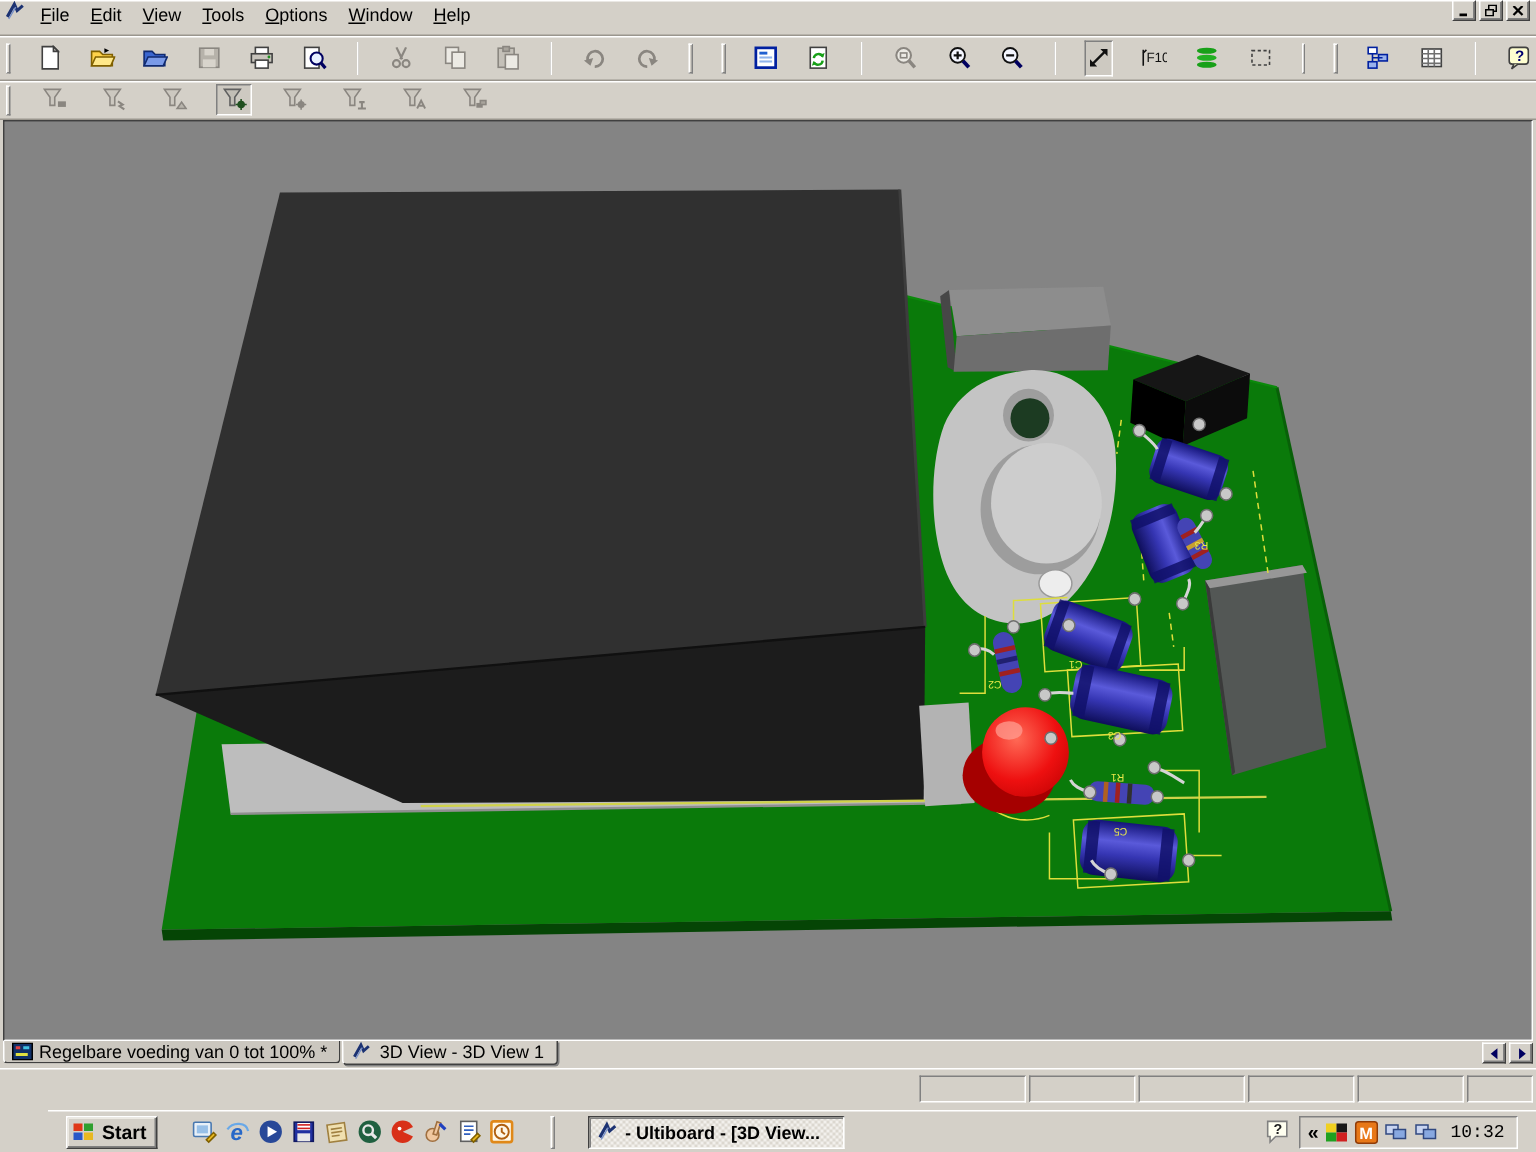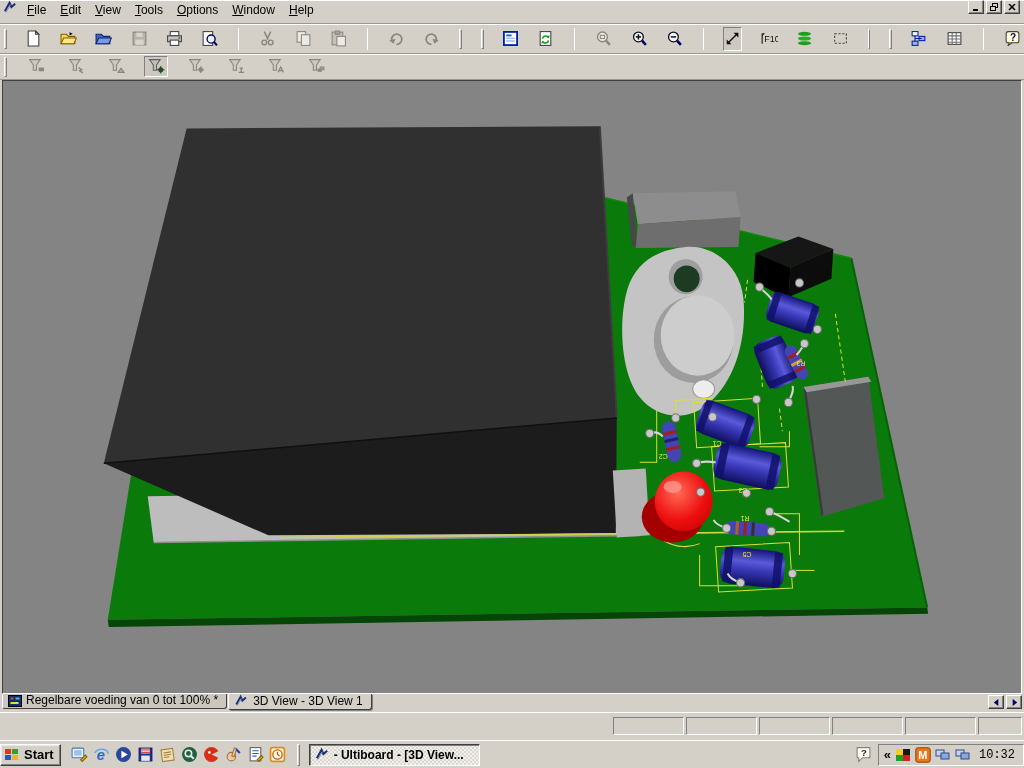--- a/index.html
+++ b/index.html
@@ -34,35 +34,35 @@
   .tbtn.pressed { border:1px solid; border-color:#808080 #fff #fff #808080; background:#cdc9c1; }
   .grip { width:3px; height:20px; margin:0 1px 0 2px; background:#d4d0c8;
     border:1px solid; border-color:#fff #808080 #808080 #fff; }
   .tsep { width:1px; height:22px; background:#808080; border-right:1px solid #fff; margin:0 3px; }
   svg text { font-family:"Liberation Sans", sans-serif; }
   
   .viewport { flex:1 1 auto; margin:0 2px; border:1px solid; border-color:#404040 #fff #fff #404040; background:#848484; overflow:hidden; }
   .viewport svg { display:block; width:100%; height:100%; }
   
   .tabbar { flex:0 0 18px; display:flex; align-items:flex-start; padding:0 2px; }
-  .tab { display:flex; align-items:flex-end; gap:4px; height:16px; padding:0 8px 1px 5px; margin-right:1px;
+  .tab { display:flex; align-items:center; gap:4px; height:16px; padding:0 8px 1px 5px; margin-right:1px;
     background:#d4d0c8; border:1px solid; border-top:none; border-color:#d4d0c8 #404040 #404040 #fff;
     border-left:1px solid #fff; border-radius:0 0 3px 3px; white-space:nowrap; }
   .tab.inactive { background:#cbc7bf; height:15px; }
   .tab.active { position:relative; z-index:2; box-shadow:1px 1px 0 #808080; }
   .tab-arrows { margin-left:auto; display:flex; gap:2px; padding-top:1px; }
   .tarrow { width:16px; height:14px; background:#d4d0c8; display:flex; align-items:center; justify-content:center;
     border:1px solid; border-color:#fff #404040 #404040 #fff; box-shadow:inset -1px -1px 0 #808080; }
   
   .statusbar { flex:0 0 28px; display:flex; align-items:center; justify-content:flex-end; gap:2px;
     padding:0 2px; box-shadow:inset 0 1px 0 #fff; }
   .spanel { height:18px; border:1px solid; border-color:#808080 #fff #fff #808080; }
   .w71 { width:71px; } .w44 { width:44px; }
   
-  .taskbar { flex:0 0 28px; border-top:1px solid #fff; display:flex; align-items:center; gap:5px; padding:0 0; }
+  .taskbar { flex:0 0 28px; border-top:1px solid #fff; display:flex; align-items:center; gap:18px; padding:0 12px;margin-left:32px; }
   .raised { background:#d4d0c8; border:1px solid; border-color:#fff #404040 #404040 #fff; box-shadow:inset -1px -1px 0 #808080, inset 1px 1px 0 #ece9e2; }
   .startbtn { height:22px; display:flex; align-items:center; gap:4px; padding:0 6px 0 3px; font-weight:bold; font-size:13px; }
   .quick { display:flex; align-items:center; gap:2px; margin-left:4px; }
   .qlicon { width:20px; height:20px; display:flex; align-items:center; justify-content:center; }
   .tdivider { width:3px; height:22px; background:#d4d0c8; border:1px solid; border-color:#fff #808080 #808080 #fff; margin:0 4px; }
   .taskbtn { width:171px; height:22px; display:flex; align-items:center; gap:4px; padding:0 5px; overflow:hidden; white-space:nowrap; }
   .taskbtn .lbl { overflow:hidden; }
   .taskbtn.active { font-weight:bold; border-color:#404040 #fff #fff #404040;
     box-shadow:inset 1px 1px 0 #808080; background-color:#e6e3dc;
     background-image:conic-gradient(#f2f0ec 25%, #dcd8d0 0 50%, #f2f0ec 0 75%, #dcd8d0 0); background-size:4px 4px; }

